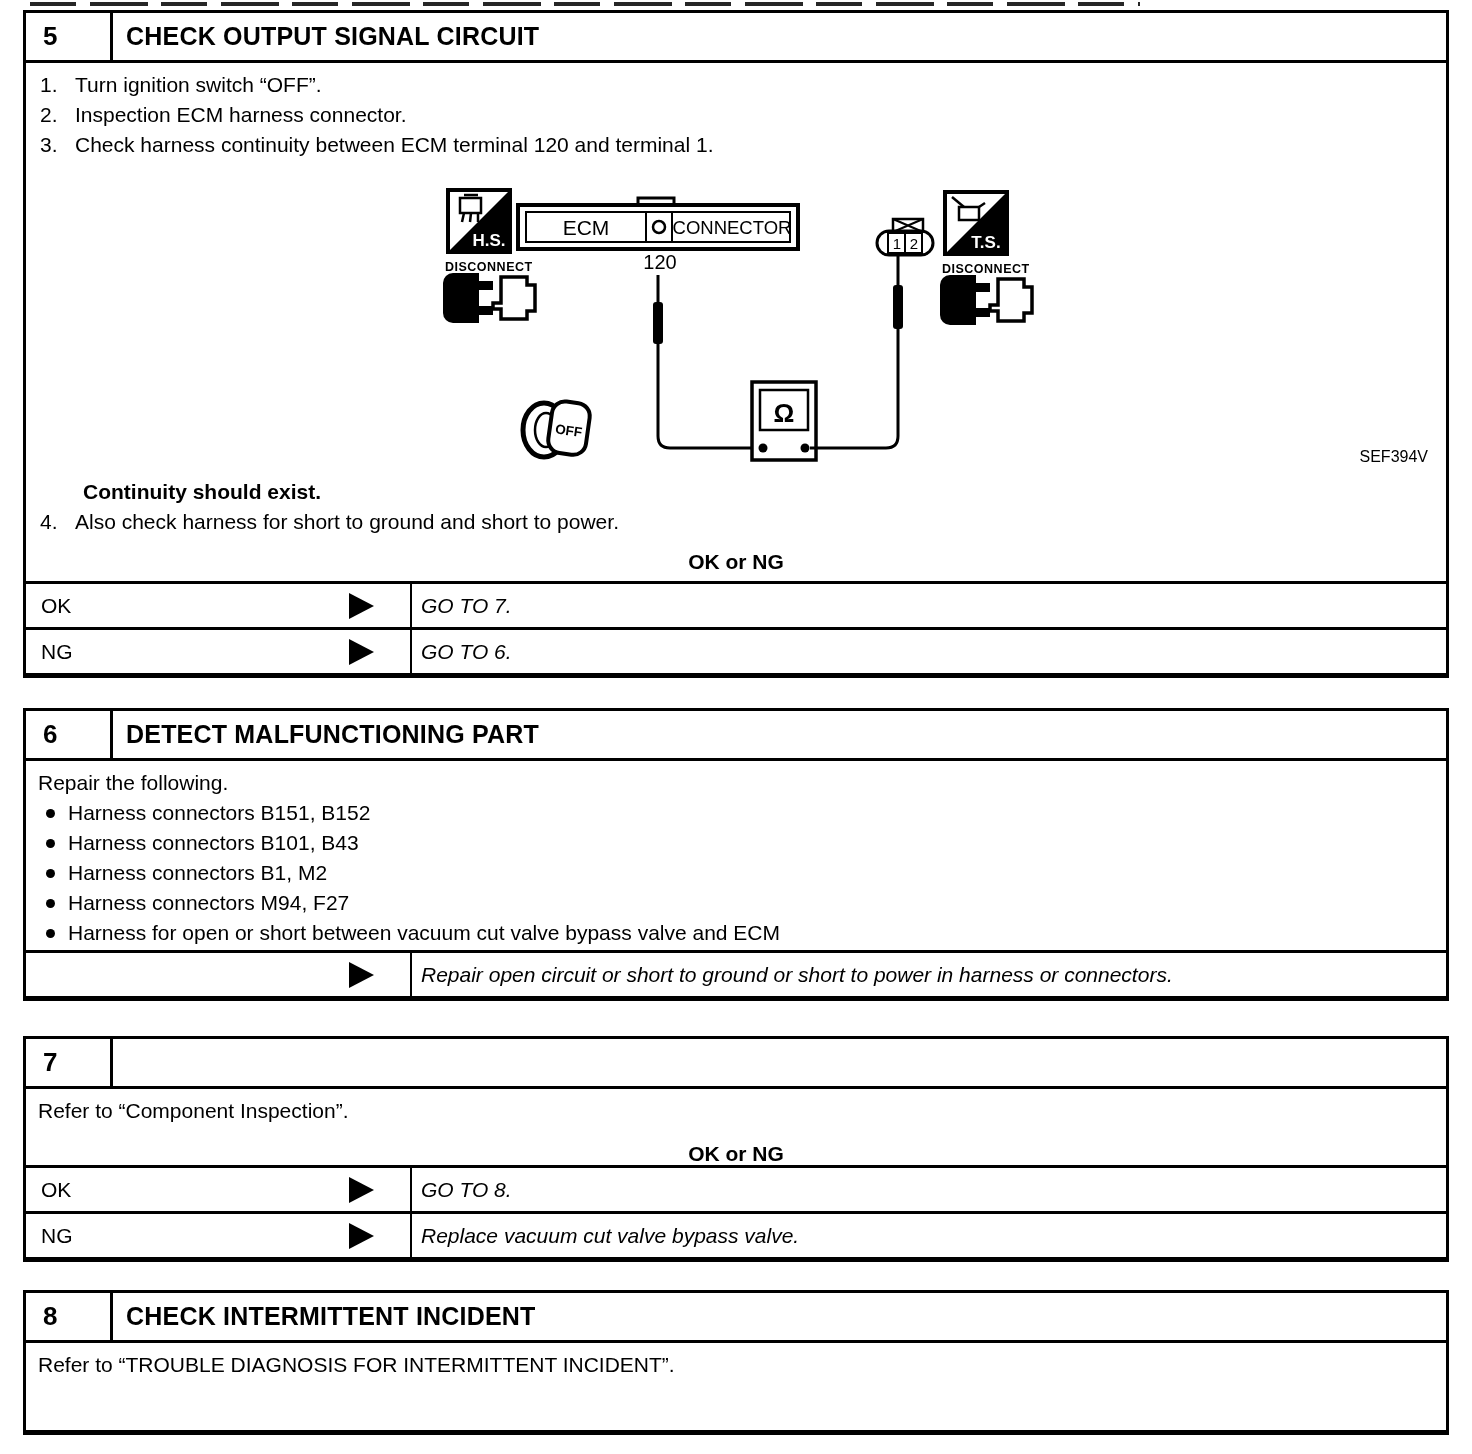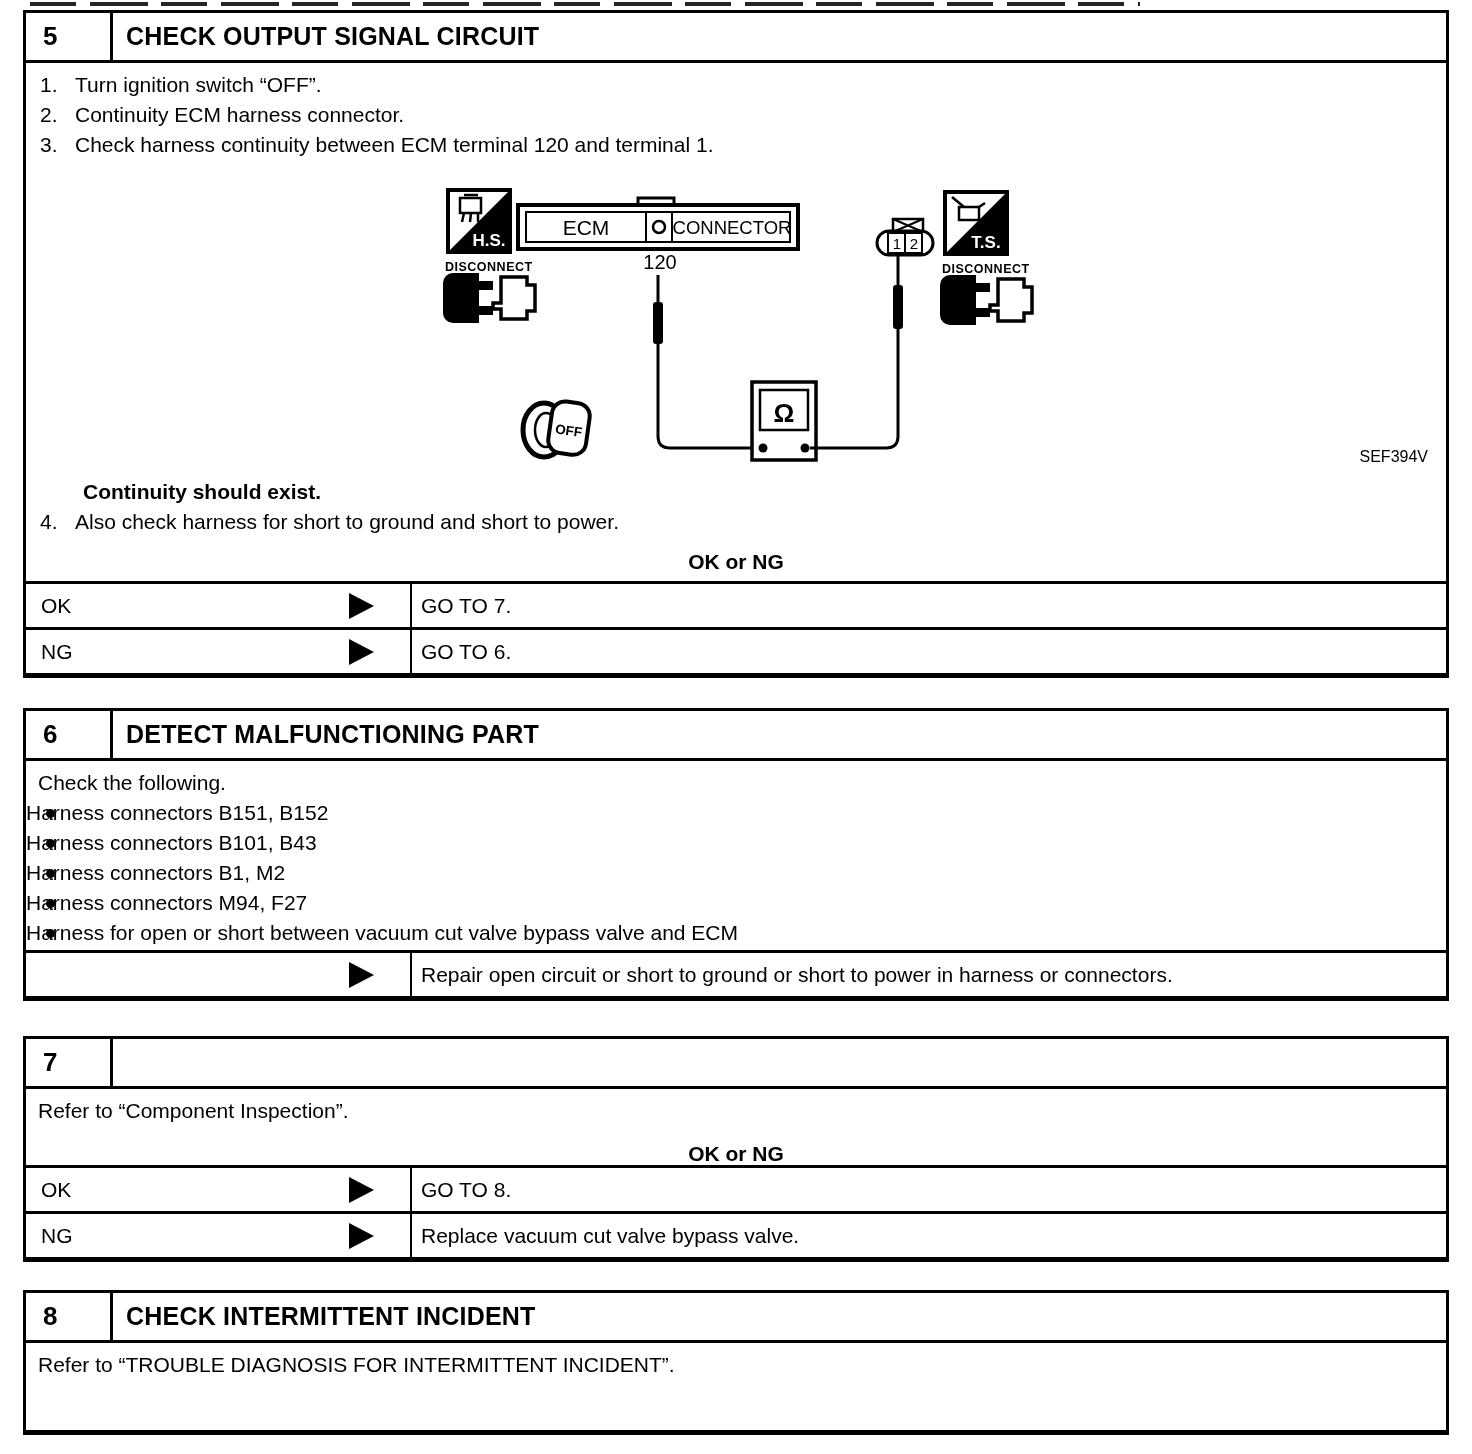--- a/index.html
+++ b/index.html
@@ -28,35 +28,35 @@
   .bd { flex:1 1 auto; position:relative; font-size:21px; line-height:30px; }
   .steps { padding:7px 0 0 14px; }
   .step { display:flex; }
   .sn { flex:0 0 35px; }
   .note { position:absolute; top:414px; left:57px; font-weight:bold; }
   .step4 { position:absolute; top:444px; left:14px; display:flex; }
   .okng { position:absolute; left:0; width:100%; text-align:center; font-weight:bold; }
   .okng5 { top:484px; }
   .intro { padding:7px 0 0 12px; }
   .blist { list-style:none; padding:0; }
-  .blist li { position:relative; }
+  .blist li { position:relative; padding-left:42px; }
   .blist li::before { content:""; position:absolute; left:20px; top:11px; width:9px; height:9px; border-radius:50%; background:#000; }
   .okng7 { position:absolute; top:50px; left:0; width:100%; text-align:center; font-weight:bold; }
   .rrow { flex:0 0 46px; display:flex; border-top:3px solid #000; font-size:21px; }
   .lcell {
     flex:0 0 386px; border-right:2px solid #000;
     display:flex; align-items:center; justify-content:space-between;
     padding:0 36px 0 15px;
   }
   .arrow {
     width:0; height:0; margin-left:auto;
     border-top:13px solid transparent; border-bottom:13px solid transparent;
     border-left:25px solid #000;
   }
-  .rcell { flex:1 1 auto; display:flex; align-items:center; padding-left:9px; }
+  .rcell { flex:1 1 auto; display:flex; align-items:center; padding-left:9px;font-style:italic; }
   .rcell.bold { font-weight:bold; }
   #box5 { top:10px;  height:668px; }
   #box6 { top:708px; height:293px; }
   #box7 { top:1036px; height:226px; }
   #box8 { top:1290px; height:145px; }
   .fig { position:absolute; top:122px; left:0; width:1420px; height:295px; }
   svg text { font-family:"Liberation Sans", sans-serif; }
 </style>
 </head>
 <body>
@@ -70,21 +70,21 @@
       <div class="title">CHECK OUTPUT SIGNAL CIRCUIT</div>
     </div>
     <div class="bd">
       <div class="steps">
         <div class="step">
           <span class="sn">1.</span>
           <span>Turn ignition switch “OFF”.</span>
         </div>
         <div class="step">
           <span class="sn">2.</span>
-          <span>Continuity ECM harness connector.</span>
+          <span>Inspection ECM harness connector.</span>
         </div>
         <div class="step">
           <span class="sn">3.</span>
           <span>Check harness continuity between ECM terminal 120 and terminal 1.</span>
         </div>
       </div>
 
       <svg class="fig" viewBox="0 0 1420 295">
 
         <g>
@@ -198,21 +198,21 @@
       <div class="rcell">GO TO 6.</div>
     </div>
   </div>
 
   <div class="box" id="box6">
     <div class="hdr">
       <div class="num">6</div>
       <div class="title">DETECT MALFUNCTIONING PART</div>
     </div>
     <div class="bd">
-      <div class="intro">Check the following.</div>
+      <div class="intro">Repair the following.</div>
       <ul class="blist">
         <li>Harness connectors B151, B152</li>
         <li>Harness connectors B101, B43</li>
         <li>Harness connectors B1, M2</li>
         <li>Harness connectors M94, F27</li>
         <li>Harness for open or short between vacuum cut valve bypass valve and ECM</li>
       </ul>
     </div>
     <div class="rrow">
       <div class="lcell">

